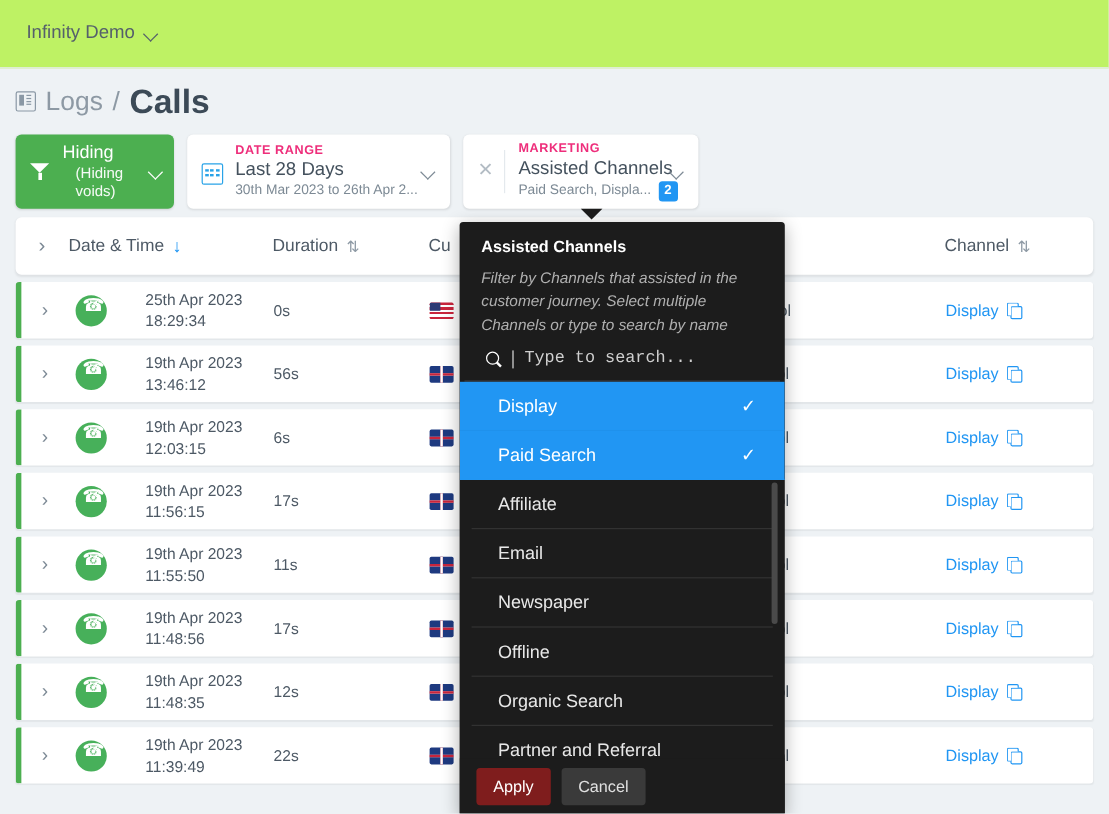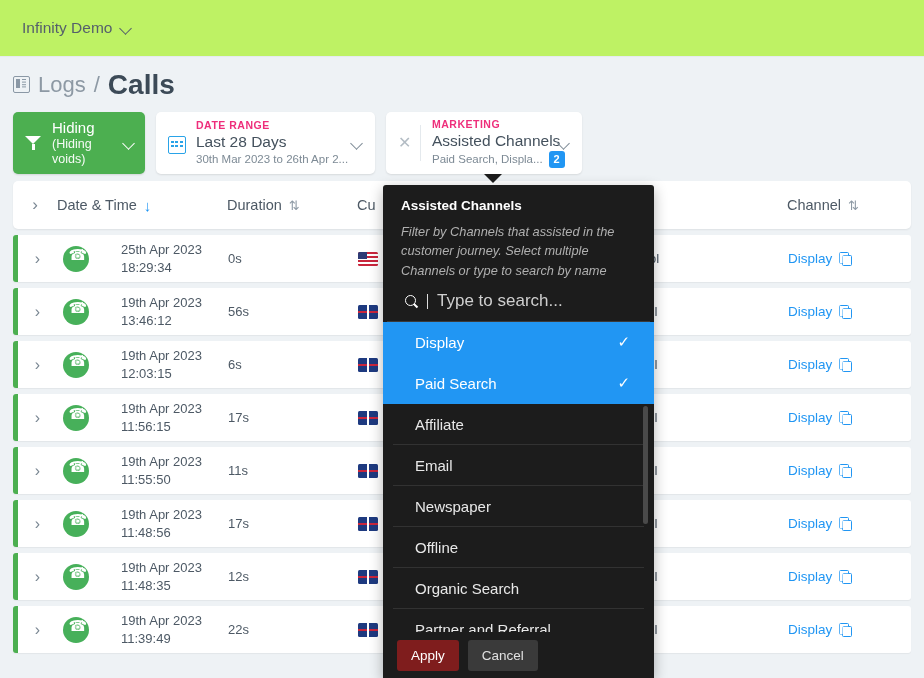--- a/index.html
+++ b/index.html
@@ -68,21 +68,21 @@
     content: ""; position: absolute; left: 0; top: 0;
     border-left: 8.5px solid transparent; border-right: 8.5px solid transparent;
     border-top: 8px solid #ffffff;
   }
   .funnel::after {
     content: ""; position: absolute; left: 7px; top: 8px;
     width: 3px; height: 6px; background: #ffffff;
   }
   .filters-labels { line-height: 1.18; }
   .filters-title { font-size: 15px; }
-  .filters-sub { font-size: 12.5px; opacity: .95; }
+  .filters-sub { font-size: 12.5px; opacity: .95; margin-left: 11px; }
   .filters-btn .chev { margin-left: auto; color: #fff; }
 
   .chip {
     height: 62px; background: #fff; border-radius: 5px;
     display: flex; align-items: center; padding: 0 12px;
     box-shadow: 0 1px 2px rgba(0,0,0,.10); cursor: pointer; position: relative;
   }
   .chip-date { width: 219px; gap: 10px; }
   .chip-mkt  { width: 196px; gap: 0; }
 
@@ -244,21 +244,21 @@
     content: ""; position: absolute; left: 0; top: 0; width: 9px; height: 9px;
     border: 1.7px solid #fff; border-radius: 50%;
   }
   .magnifier::after {
     content: ""; position: absolute; left: 8.5px; top: 8.5px; width: 5px; height: 1.8px;
     background: #fff; transform: rotate(45deg); transform-origin: left center;
   }
   .caret { width: 1px; height: 15px; background: #ddd; }
   .dd-search input {
     background: transparent; border: 0; outline: 0; color: #cfcfcf;
-    font-size: 17px; font-family: Liberation Sans, sans-serif; width: 180px;
+    font-size: 14px; font-family: Liberation Mono, monospace; width: 180px;
   }
   .dd-search input::placeholder { color: #cfcfcf; }
 
   .dd-list { flex: 1; overflow: hidden; position: relative; }
   .dd-item {
     height: 41px; display: flex; align-items: center; justify-content: space-between;
     padding: 0 14px 0 22px; color: #e8e8e8; font-size: 15px; cursor: pointer;
     border-bottom: 1px solid #323232; margin: 0 10px 0 10px;
   }
   .dd-item.sel {

